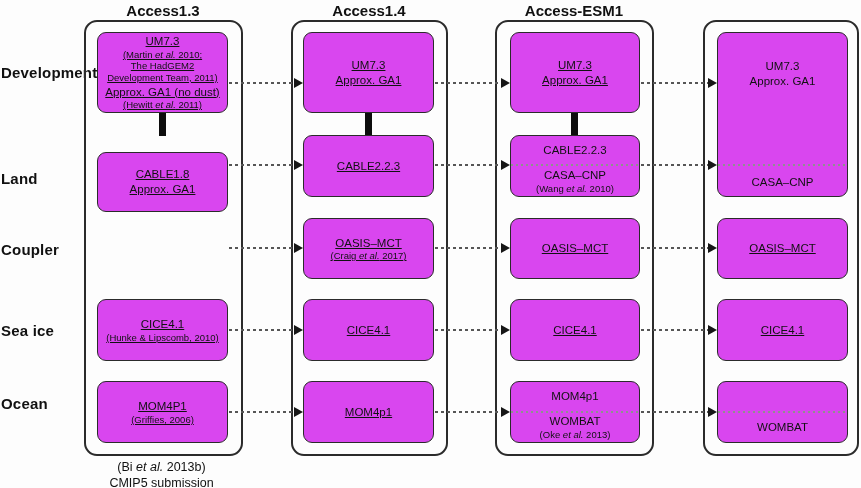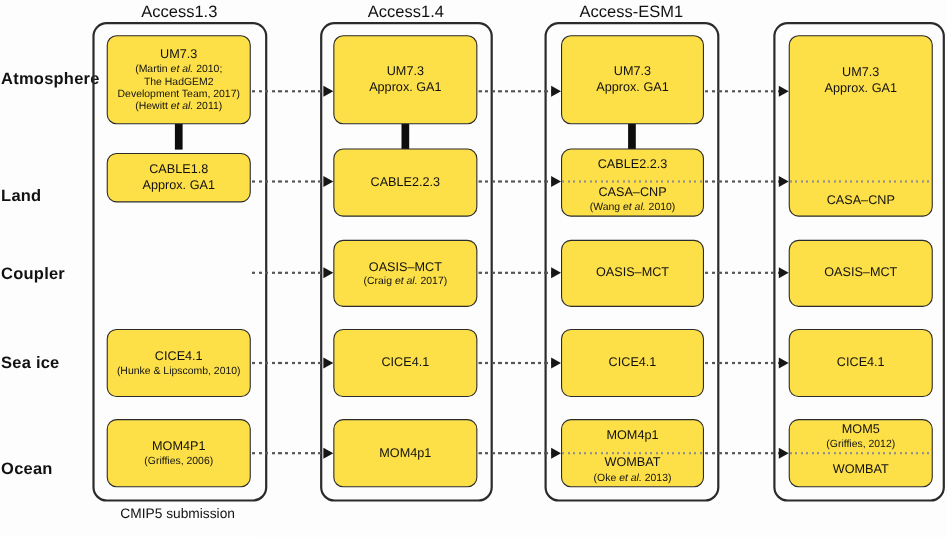--- a/index.html
+++ b/index.html
@@ -3,50 +3,50 @@
 <meta charset="utf-8">
 <style>
   html,body{margin:0;padding:0;background:#fff;}
   .canvas{
     position:relative;width:861px;height:488px;background:#fdfdfd;
     font-family:"Liberation Sans",sans-serif;color:#111;overflow:hidden;
   }
   .rowlabel{position:absolute;left:1px;transform:translateY(-50%);
     font-weight:bold;font-size:15px;letter-spacing:.2px;}
   .colheader{position:absolute;top:2px;transform:translateX(-50%);
-    font-weight:normal;font-size:15px;white-space:nowrap;}
+    font-weight:bold;font-size:15px;white-space:nowrap;}
   .outer{position:absolute;top:20px;height:432px;border:2px solid #2b2b2b;
     border-radius:13px;background:transparent;z-index:0;}
-  .box{position:absolute;border:1.5px solid #2b2b2b;border-radius:9px;background:#fde047;
+  .box{position:absolute;border:1.5px solid #2b2b2b;border-radius:9px;background:#d946ef;
     display:flex;flex-direction:column;align-items:center;justify-content:center;
-    text-align:center;z-index:2;box-sizing:border-box;}
+    text-align:center;z-index:2;box-sizing:border-box;text-decoration:underline;}
   .main{font-size:11.5px;line-height:1.28;white-space:nowrap;}
   .cite{font-size:9.5px;line-height:1.18;white-space:nowrap;}
   .sect{position:absolute;left:0;right:0;display:flex;flex-direction:column;
     align-items:center;justify-content:center;}
   .dash{position:absolute;height:2px;z-index:1;
     background:repeating-linear-gradient(90deg,#565656 0 3px,transparent 3px 6px);}
   .divider{position:absolute;height:1.5px;z-index:3;
     background:repeating-linear-gradient(90deg,#8f8f8f 0 2px,transparent 2px 5px);}
   .arrow{position:absolute;width:0;height:0;z-index:4;
     border-left:9px solid #161616;border-top:5px solid transparent;border-bottom:5px solid transparent;}
   .vlink{position:absolute;width:7px;background:#0d0d0d;z-index:2;}
   .footer{position:absolute;text-align:center;font-size:12.5px;line-height:1.3;}
   i{font-style:italic;}
 </style>
 </head>
 <body>
 
 <div class="canvas">
 
-  <div class="rowlabel" style="top:72px">Atmosphere</div>
+  <div class="rowlabel" style="top:72px">Development</div>
   <div class="rowlabel" style="top:178px">Land</div>
   <div class="rowlabel" style="top:249px">Coupler</div>
   <div class="rowlabel" style="top:330px">Sea ice</div>
-  <div class="rowlabel" style="top:426px">Ocean</div>
+  <div class="rowlabel" style="top:403px">Ocean</div>
 
   <div class="colheader" style="left:163px">Access1.3</div>
   <div class="colheader" style="left:369px">Access1.4</div>
   <div class="colheader" style="left:574px">Access-ESM1</div>
 
   <div class="outer" style="left:84px;width:155px"></div>
   <div class="outer" style="left:291px;width:153px"></div>
   <div class="outer" style="left:495px;width:155px"></div>
   <div class="outer" style="left:703px;width:152px"></div>
 
@@ -71,36 +71,38 @@
   <div class="dash" style="left:641px;width:68px;top:411px"></div>
 
   <div class="vlink" style="left:159px;top:112px;height:24px"></div>
   <div class="vlink" style="left:365px;top:112px;height:24px"></div>
   <div class="vlink" style="left:571px;top:112px;height:24px"></div>
 
   <div class="box" style="left:97px;top:32px;width:131px;height:81px">
     <div class="main">UM7.3</div>
     <div class="cite">(Martin <i>et al.</i> 2010;</div>
     <div class="cite">The HadGEM2</div>
-    <div class="cite">Development Team, 2017)</div>
+    <div class="cite">Development Team, 2011)</div>
+    <div class="main" style="margin-top:2px">Approx. GA1 (no dust)</div>
     <div class="cite">(Hewitt <i>et al.</i> 2011)</div>
   </div>
-  <div class="box" style="left:97px;top:139px;width:131px;height:45px">
+  <div class="box" style="left:97px;top:152px;width:131px;height:60px">
     <div class="main">CABLE1.8</div>
     <div class="main">Approx. GA1</div>
   </div>
   <div class="box" style="left:97px;top:299px;width:131px;height:62px">
     <div class="main">CICE4.1</div>
     <div class="cite">(Hunke &amp; Lipscomb, 2010)</div>
   </div>
   <div class="box" style="left:97px;top:381px;width:131px;height:62px">
     <div class="main">MOM4P1</div>
     <div class="cite">(Griffies, 2006)</div>
   </div>
   <div class="footer" style="left:84px;width:155px;top:459px">
+    <div>(Bi <i>et al.</i> 2013b)</div>
     <div>CMIP5 submission</div>
   </div>
 
   <div class="box" style="left:303px;top:32px;width:131px;height:81px">
     <div class="main">UM7.3</div>
     <div class="main">Approx. GA1</div>
   </div>
   <div class="box" style="left:303px;top:135px;width:131px;height:62px">
     <div class="main">CABLE2.2.3</div>
   </div>
@@ -153,24 +155,20 @@
       <div class="main">CASA–CNP</div>
     </div>
   </div>
   <div class="box" style="left:717px;top:218px;width:131px;height:61px">
     <div class="main">OASIS–MCT</div>
   </div>
   <div class="box" style="left:717px;top:299px;width:131px;height:62px">
     <div class="main">CICE4.1</div>
   </div>
   <div class="box" style="left:717px;top:381px;width:131px;height:62px">
-    <div class="sect" style="top:0;height:29px">
-      <div class="main">MOM5</div>
-      <div class="cite">(Griffies, 2012)</div>
-    </div>
     <div class="sect" style="top:30px;bottom:0">
       <div class="main">WOMBAT</div>
     </div>
   </div>
 
   <div class="divider" style="left:511px;width:128px;top:164px"></div>
   <div class="divider" style="left:718px;width:129px;top:164px"></div>
   <div class="divider" style="left:511px;width:128px;top:411px"></div>
   <div class="divider" style="left:718px;width:129px;top:411px"></div>
 

